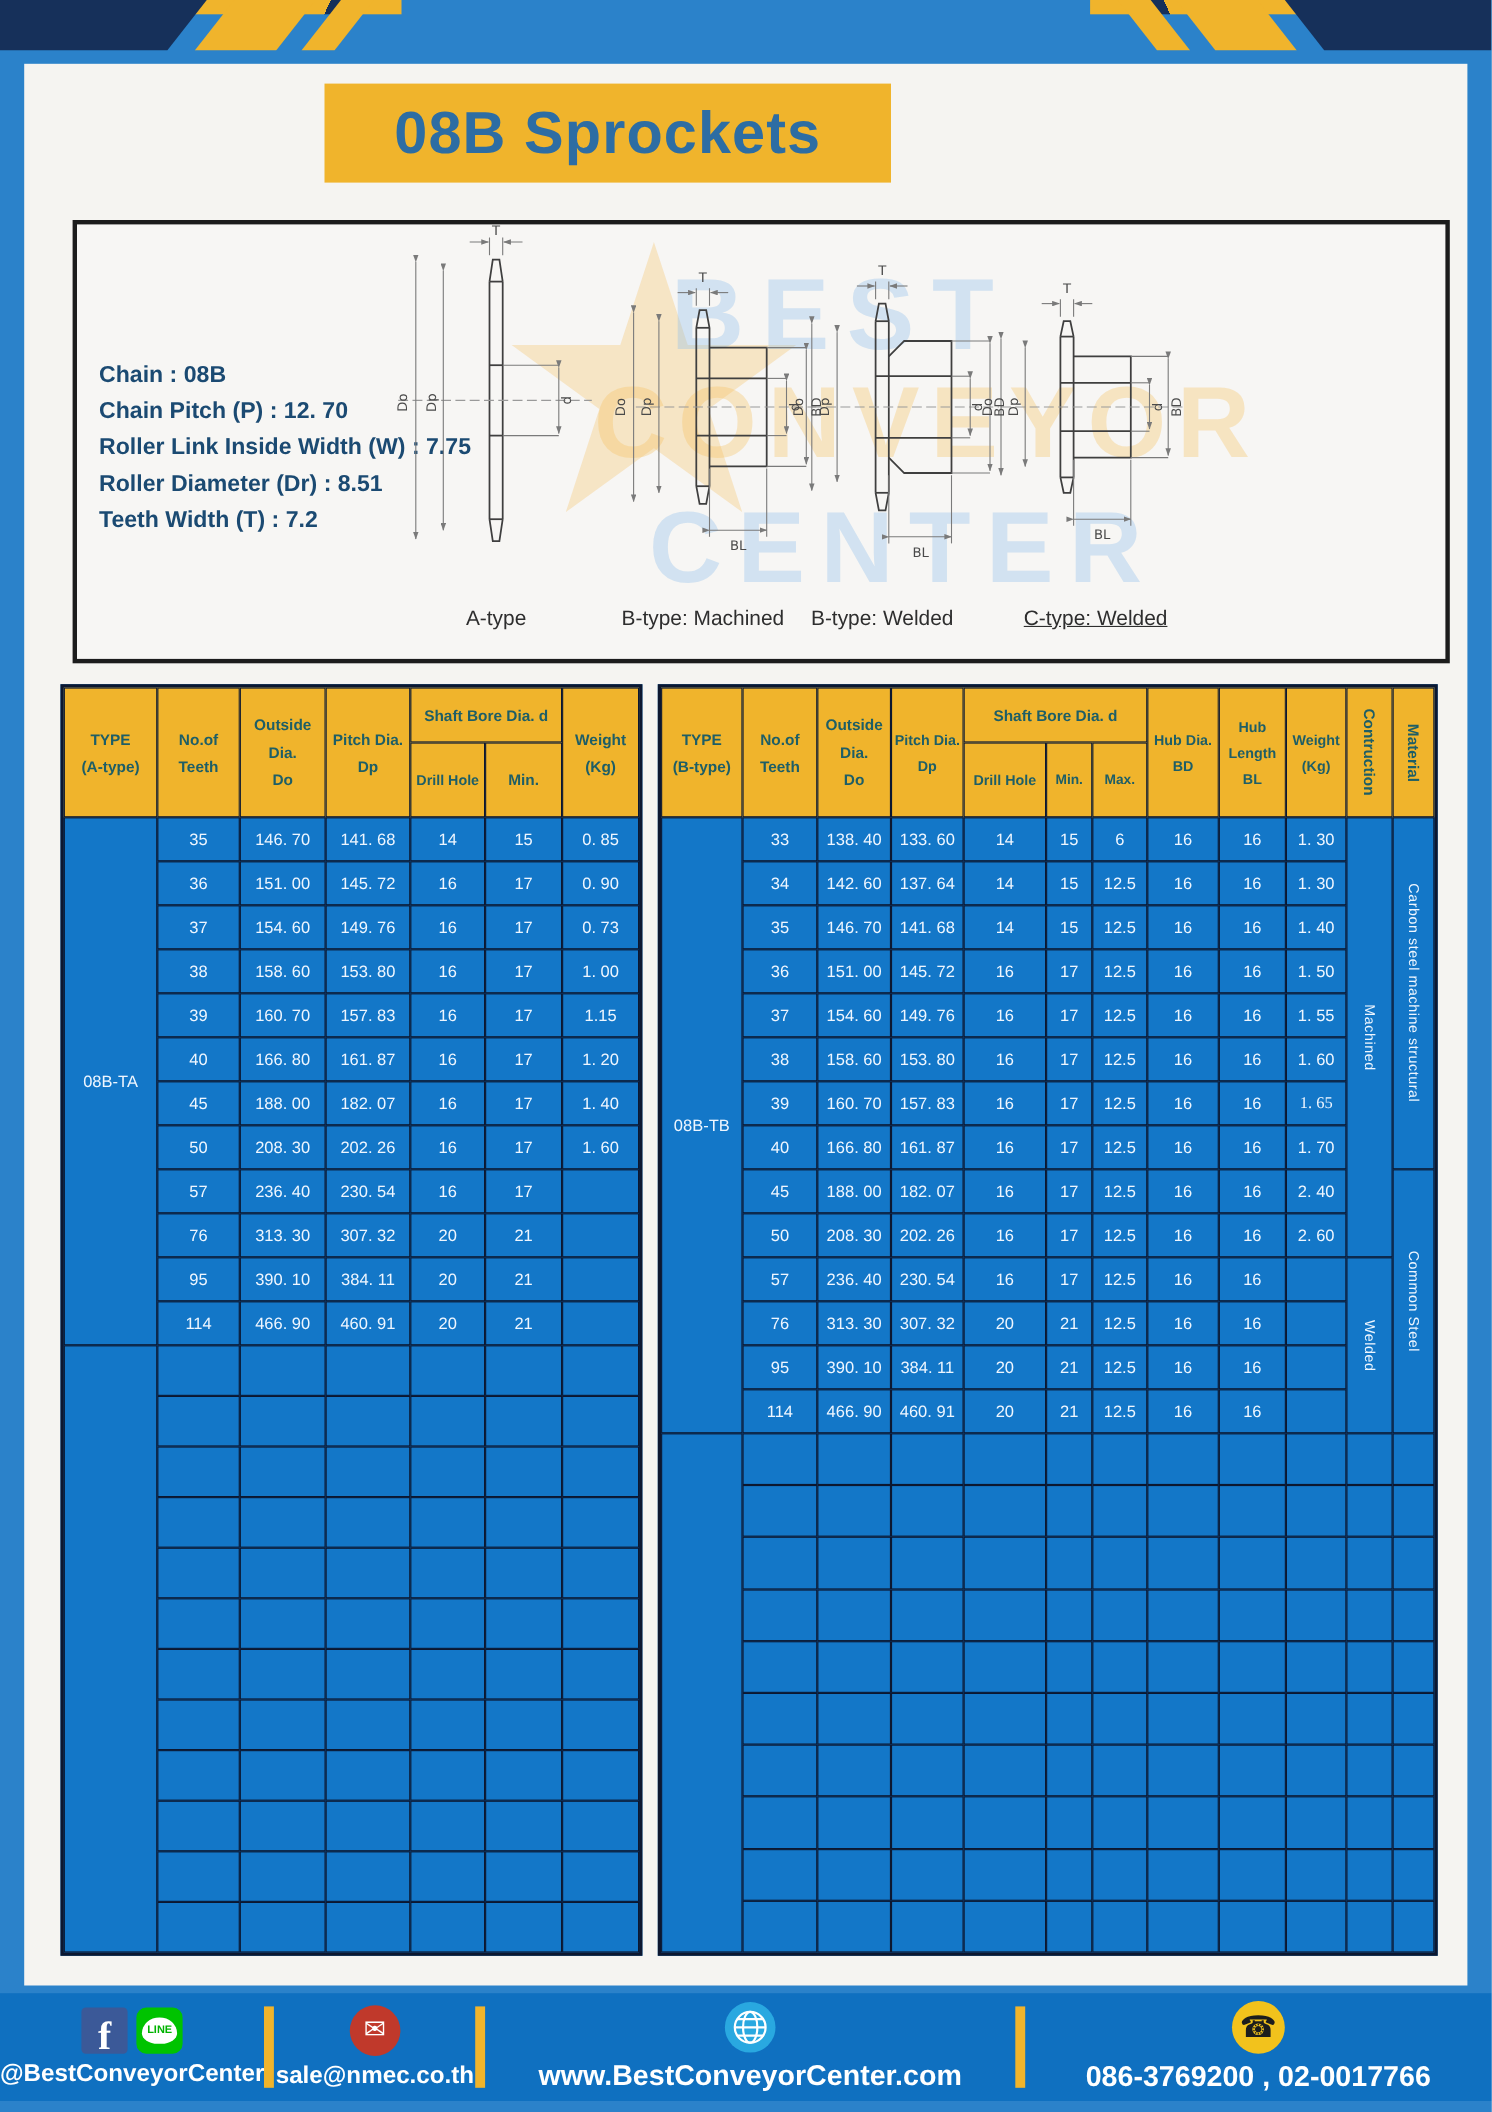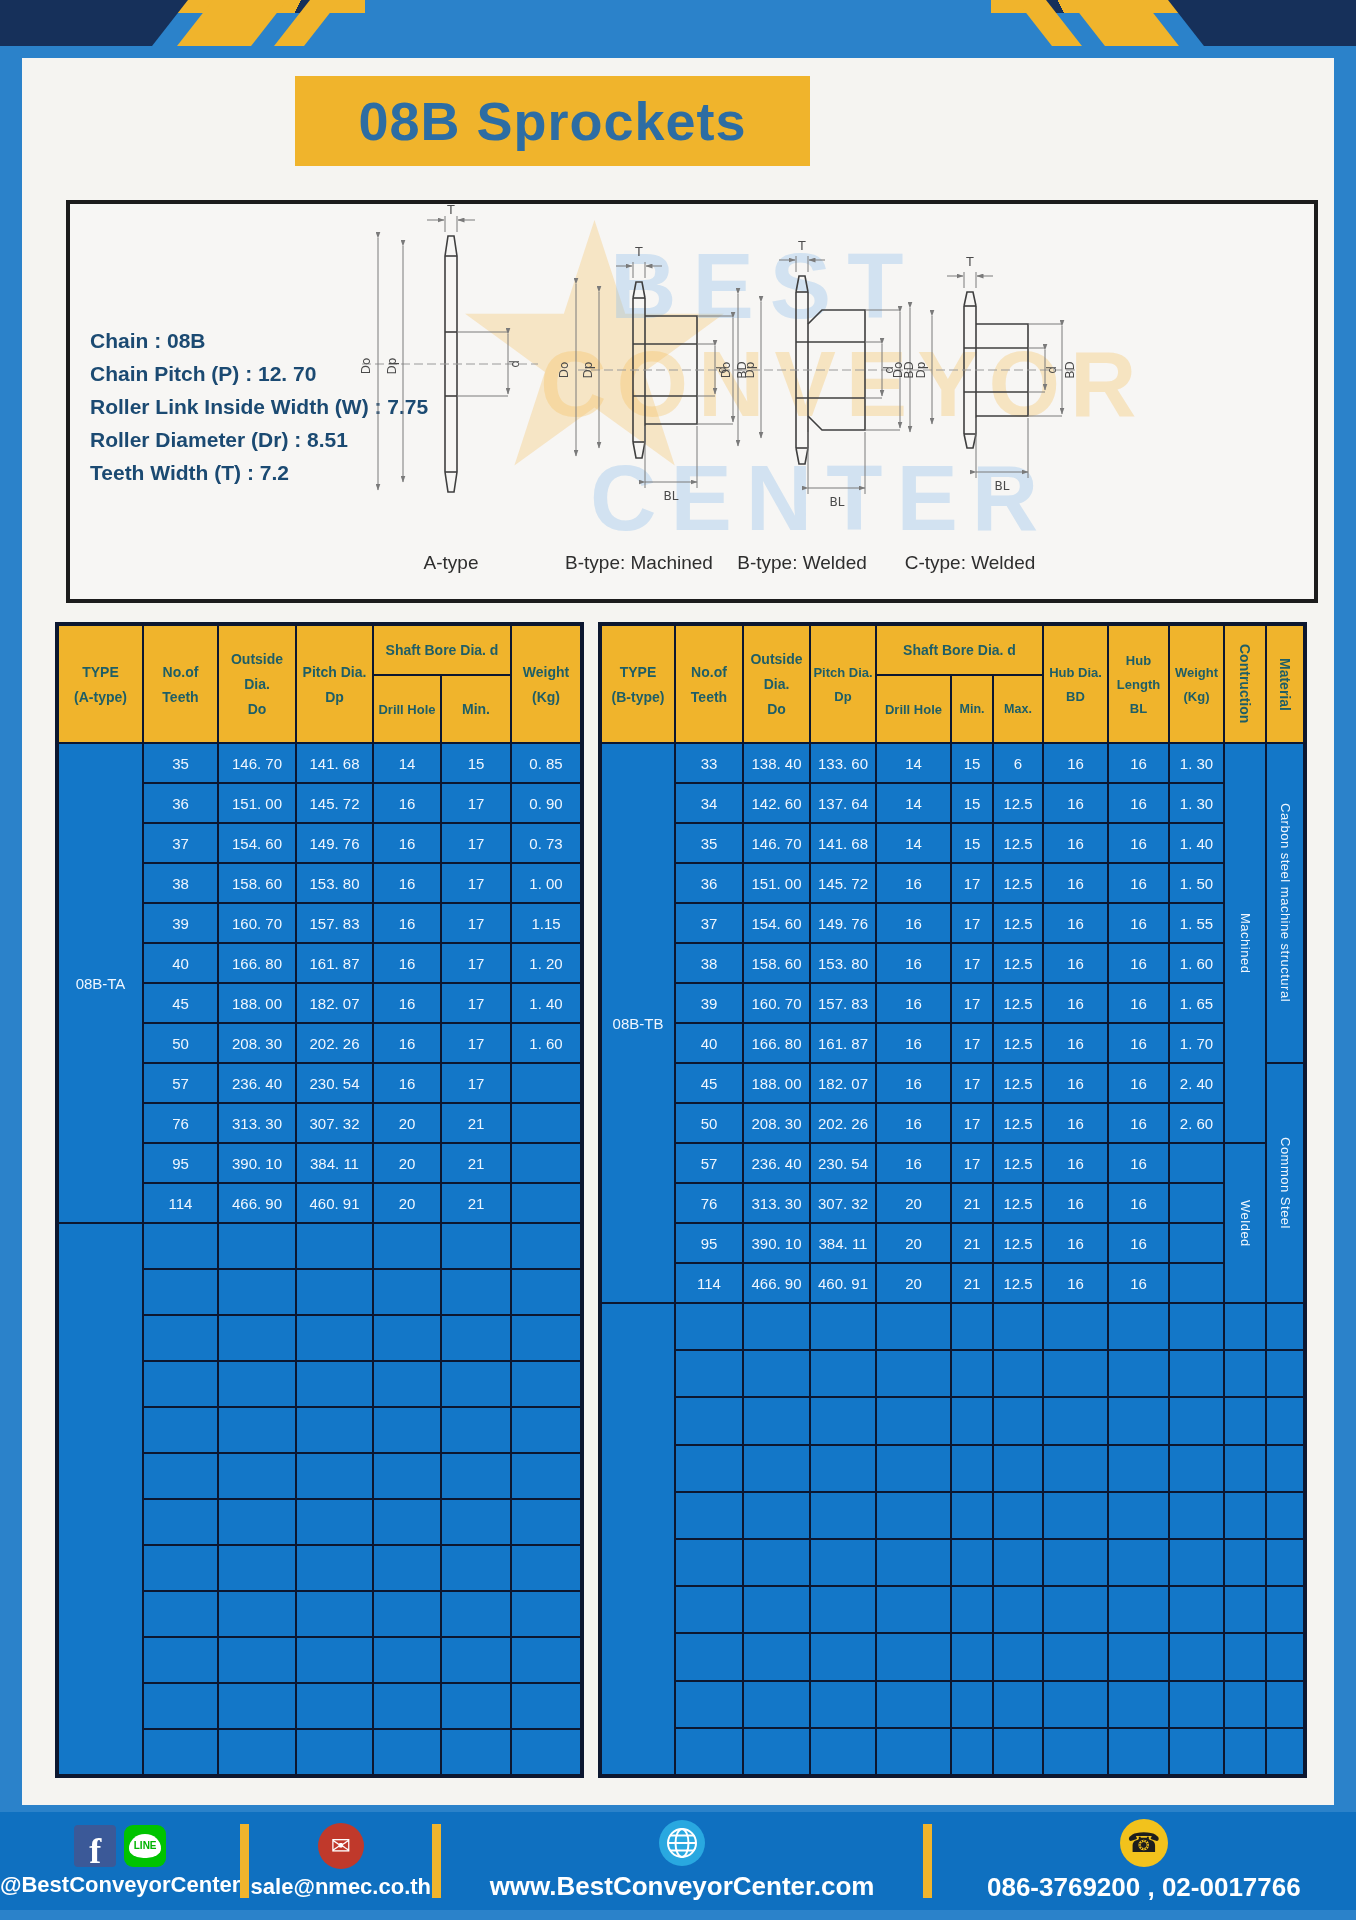--- a/index.html
+++ b/index.html
@@ -243,21 +243,21 @@
         <text text-anchor="middle" transform="rotate(-90 855 166)" x="855" y="166">Dp</text>
         <text text-anchor="middle" transform="rotate(-90 986 166)" x="986" y="166">d</text>
         <text text-anchor="middle" transform="rotate(-90 1004 166)" x="1004" y="166">BD</text>
         <text x="932" y="286" text-anchor="middle">BL</text>
       </g>
     </svg>
 
     <div class="cap" style="left:316px;width:130px;">A-type</div>
     <div class="cap" style="left:474px;width:190px;">B-type: Machined</div>
     <div class="cap" style="left:647px;width:170px;">B-type: Welded</div>
-    <div class="cap" style="left:815px;width:170px;">C-type: Welded</div>
+    <div class="cap" style="left:841px;width:170px;text-decoration:underline;">C-type: Welded</div>
   </div>
 
   <div class="tbl" id="table-a" style="left:55px;top:622px;">
     <div class="thead" style="grid-template-columns:85px 75px 78px 77px 68px 70px 70px;grid-template-rows:50px 68px;">
       <div class="cell h" style="grid-area:1/1/3/2;">
         <div>TYPE</div>
           <div>(A-type)</div>
       </div>
       <div class="cell h" style="grid-area:1/2/3/3;">
         <div>No.of</div>
@@ -546,21 +546,21 @@
         <div class="cell d" style="grid-area: 6 / 9;">16</div>
         <div class="cell d" style="grid-area: 6 / 10;">1. 60</div>
         <div class="cell d" style="grid-area: 7 / 2;">39</div>
         <div class="cell d" style="grid-area: 7 / 3;">160. 70</div>
         <div class="cell d" style="grid-area: 7 / 4;">157. 83</div>
         <div class="cell d" style="grid-area: 7 / 5;">16</div>
         <div class="cell d" style="grid-area: 7 / 6;">17</div>
         <div class="cell d" style="grid-area: 7 / 7;">12.5</div>
         <div class="cell d" style="grid-area: 7 / 8;">16</div>
         <div class="cell d" style="grid-area: 7 / 9;">16</div>
-        <div class="cell d" style="grid-area: 7 / 10;">1. 65</div>
+        <div class="cell d" style="grid-area: 7 / 10; font-family: Liberation Serif, serif;">1. 65</div>
         <div class="cell d" style="grid-area: 8 / 2;">40</div>
         <div class="cell d" style="grid-area: 8 / 3;">166. 80</div>
         <div class="cell d" style="grid-area: 8 / 4;">161. 87</div>
         <div class="cell d" style="grid-area: 8 / 5;">16</div>
         <div class="cell d" style="grid-area: 8 / 6;">17</div>
         <div class="cell d" style="grid-area: 8 / 7;">12.5</div>
         <div class="cell d" style="grid-area: 8 / 8;">16</div>
         <div class="cell d" style="grid-area: 8 / 9;">16</div>
         <div class="cell d" style="grid-area: 8 / 10;">1. 70</div>
         <div class="cell d" style="grid-area: 9 / 2;">45</div>

